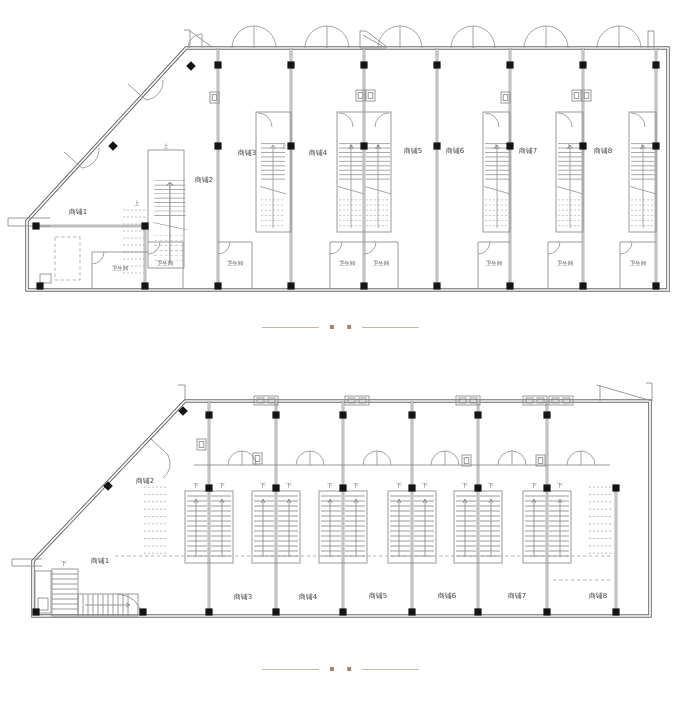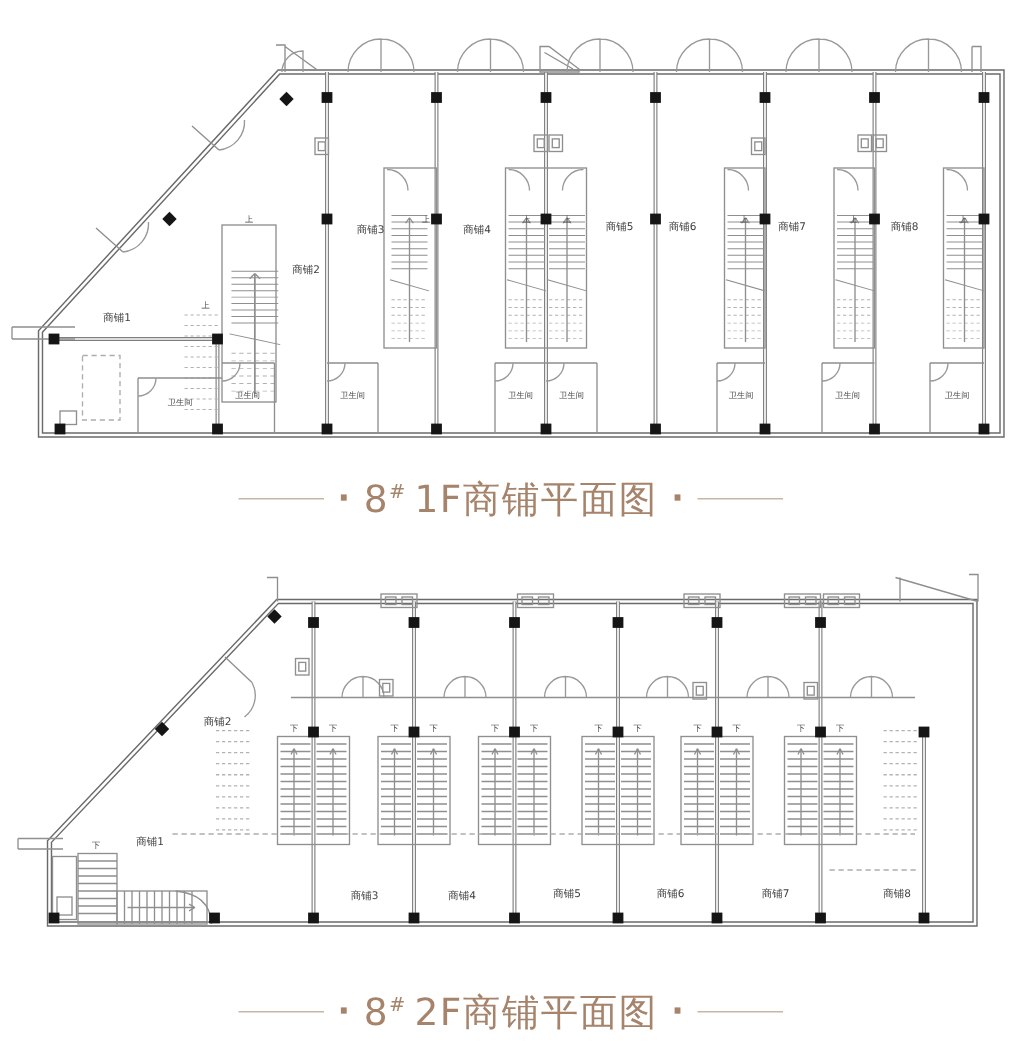--- a/index.html
+++ b/index.html
@@ -196,21 +196,20 @@
     <text class="sm" x="378" y="148">上</text>
     <text class="sm" x="496" y="148">上</text>
     <text class="sm" x="569" y="148">上</text>
     <text class="sm" x="642" y="148">上</text>
   </g>
 </svg>
 
 <div class="cap" id="cap1">
   <span class="cap-line"></span>
   <span class="cap-dot">·</span>
-  <span class="cap-text"><span>8</span><sup>#</sup><span>1F商铺平面图</span></span>
   <span class="cap-dot">·</span>
   <span class="cap-line"></span>
 </div>
 
 <svg id="f2" width="681" height="262" viewBox="0 0 681 262">
 
   <g>
     <path class="w1" d="M185 28H650V243H33V188Z"></path>
     <path class="w2" d="M185 28H650V243H33V188Z"></path>
   </g>
@@ -323,18 +322,17 @@
     <text class="sm" x="491" y="114">下</text>
     <text class="sm" x="534" y="114">下</text>
     <text class="sm" x="560" y="114">下</text>
     <text class="sm" x="64" y="192">下</text>
   </g>
 </svg>
 
 <div class="cap" id="cap2">
   <span class="cap-line"></span>
   <span class="cap-dot">·</span>
-  <span class="cap-text"><span>8</span><sup>#</sup><span>2F商铺平面图</span></span>
   <span class="cap-dot">·</span>
   <span class="cap-line"></span>
 </div>
 
 </div>
 
 </body></html>

